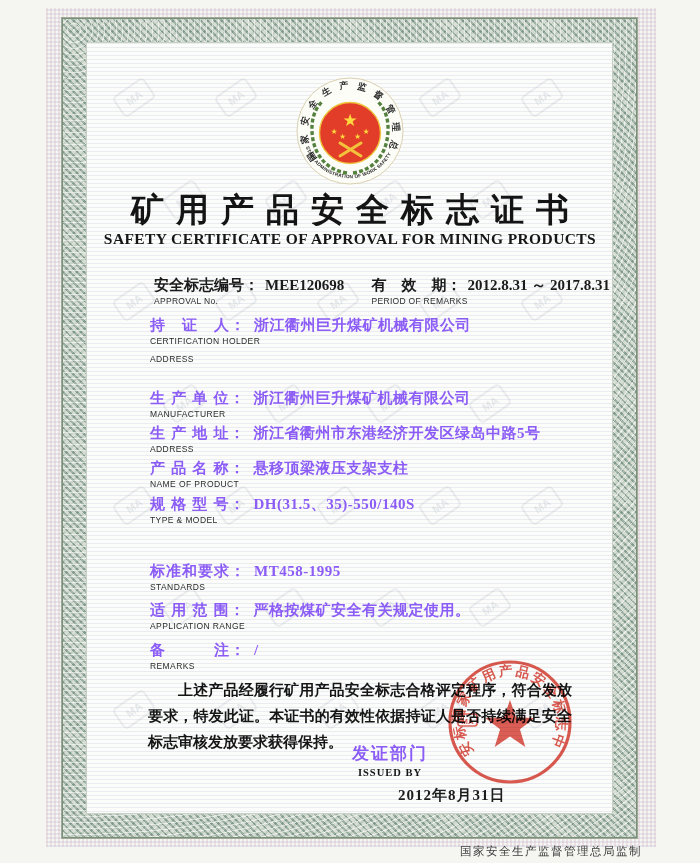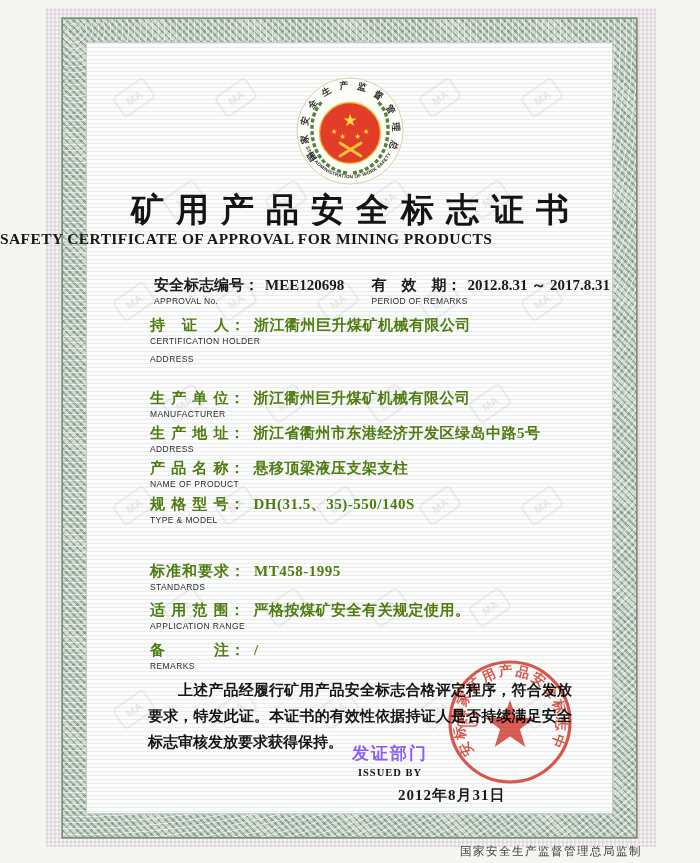--- a/index.html
+++ b/index.html
@@ -35,25 +35,25 @@
   
   .wm{position:absolute;width:34px;height:21px;border:2px solid rgba(148,160,176,.45);
       border-radius:5px;color:rgba(148,160,176,.55);font:bold 11px var(--sans);
       display:flex;align-items:center;justify-content:center;
       transform:rotate(-35deg);opacity:.38;pointer-events:none;}
   
   .emblem{position:absolute;left:295px;top:76px;width:110px;height:112px;}
   
   .title-zh{position:absolute;left:0;right:0;top:188px;text-align:center;
     font:bold 33px var(--serif);letter-spacing:12px;color:#141414;text-indent:12px;}
-  .title-en{position:absolute;left:0;right:0;top:230px;
+  .title-en{position:absolute;left:0;right:0;top:230px;text-align:center;
     font:bold 15.5px var(--serif);letter-spacing:.4px;color:#161616;}
   
   .frow{position:absolute;left:150px;}
-  .frow .zh{font:bold 15px var(--sans);color:#4d7c0f;white-space:nowrap;}
+  .frow .zh{font:bold 15px var(--sans);color:#8b5cf6;white-space:nowrap;}
   .frow .zh .lbl{letter-spacing:1px;}
   .frow .zh .val{font-family:var(--serif);font-weight:600;margin-left:8px;letter-spacing:.5px;}
   .frow .en{font:8.5px var(--sans);letter-spacing:.4px;color:#2a2a2a;margin-top:1px;}
   .val-latin{font-family:var(--serif);}
   .hdr-group{position:absolute;top:276px;left:154px;right:90px;display:flex;}
   .hdr-item .zh{font:bold 15px var(--sans);white-space:nowrap;}
   .hdr-item .zh .val{font-family:var(--serif);font-weight:600;margin-left:6px;}
   .hdr-item .en{font:8.5px var(--sans);letter-spacing:.3px;color:#2a2a2a;margin-top:1px;}
   .hdr-approval{width:245px;}
   

